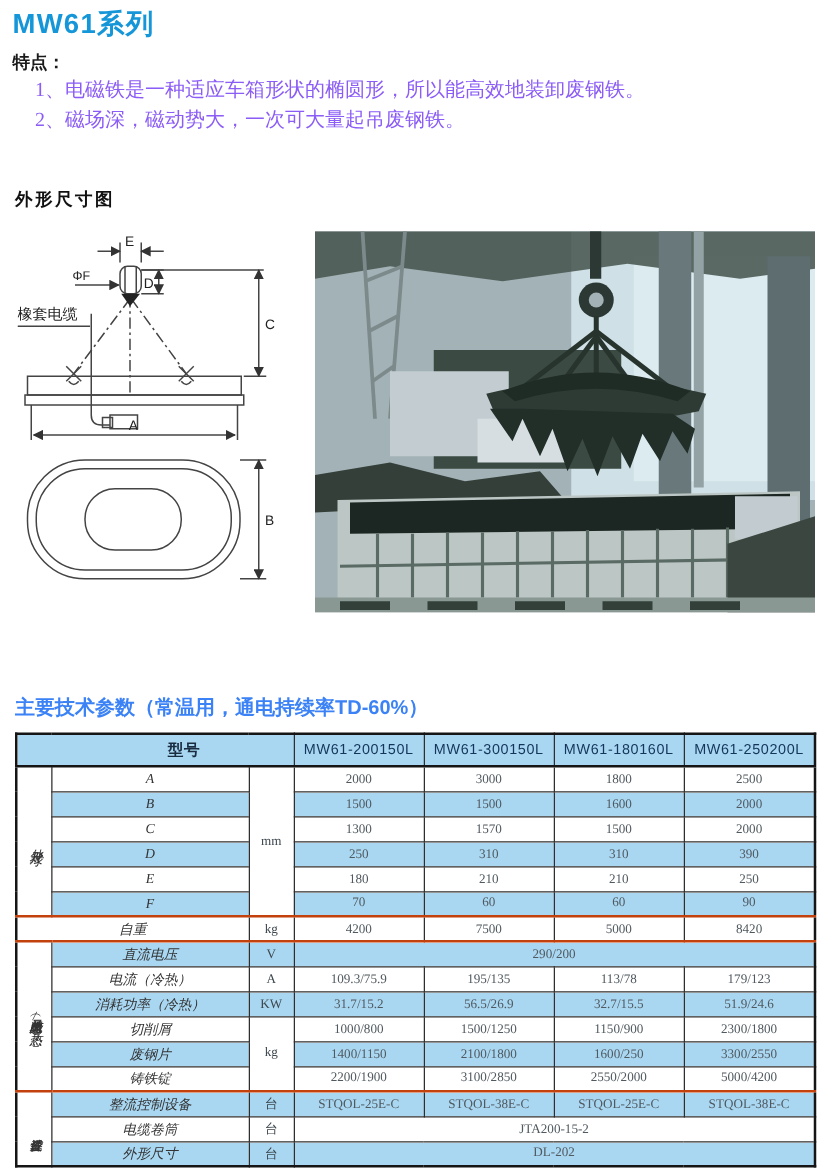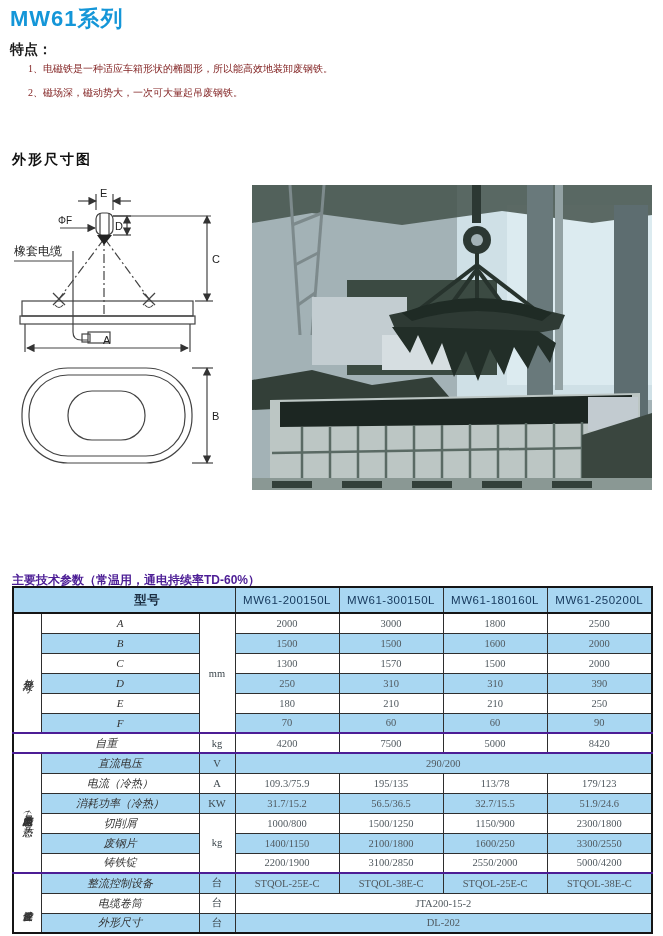--- a/index.html
+++ b/index.html
@@ -10,30 +10,30 @@
   }
   
   .page-title {
     position:absolute; left:10px; top:4px;
     font-size:22px; font-weight:bold; color:#1496d8; letter-spacing:1px;
   }
   .feat-head {
     position:absolute; left:10px; top:41px;
     font-size:14px; font-weight:bold; color:#1a1a1a;
   }
-  .feat-item { position:absolute; left:28px; font-size:10px; color:#7f1d1d;
+  .feat-item { position:absolute; left:28px; font-size:16px; color:#8b5cf6;
     font-family:"Liberation Serif", serif;text-align:center; }
   .feat-1 { top:62px; } .feat-2 { top:86px; }
   .diagram-head {
     position:absolute; left:12px; top:151px;
     font-size:14px; font-weight:600; color:#111; letter-spacing:2px;
   }
   .specs-head {
     position:absolute; left:12px; top:556px;
-    font-size:12px; font-weight:bold; color:#4c1d95;margin-top:16px;
+    font-size:16px; font-weight:bold; color:#3b82f6;
   }
   
   .diagram { position:absolute; left:14px; top:182px; }
   .diagram text { font-family:"Liberation Sans", sans-serif; fill:#222; }
   .photo { position:absolute; left:252px; top:185px; }
   
   .spec-table {
     position:absolute; left:12px; top:586px;
     border-collapse:collapse; table-layout:fixed; width:639px;
     border:2px solid #151515;
@@ -44,21 +44,21 @@
     font-family:"Liberation Serif", serif; font-size:10.5px; color:#50595f;
     overflow:hidden; white-space:nowrap;
   }
   tr.hdr td {
     height:26px; border-bottom:2px solid #151515;
     font-family:"Liberation Sans", sans-serif; font-size:11.5px;
     color:#14365a; letter-spacing:.5px;
   }
   tr.hdr td.model-head { font-weight:500;margin-top:44px; }
   tr.hdr td.model-title { font-size:12.5px; font-weight:bold; color:#1a2c40;padding-left:48px; }
-  tr.sep td { border-top:2px solid #4c1d95; }
+  tr.sep td { border-top:2px solid #c2410c; }
   .b { background:#a9d7f2; }
   .w { background:#ffffff; }
   td.cjk { font-style:italic; color:#333; font-size:11px; }
   td.grp {
     background:#fff; writing-mode:vertical-rl; text-orientation:upright;
     font-style:italic; color:#333; font-size:10.5px; line-height:1.15;
     padding:2px 1px; letter-spacing:1px; white-space:normal;
   }
   td.grp.long { font-size:10px; letter-spacing:0; }
   td.grp.tight { font-size:10px; letter-spacing:0; }
@@ -296,21 +296,21 @@
         <td class="unit w">A</td>
         <td class="w">109.3/75.9</td>
         <td class="w">195/135</td>
         <td class="w">113/78</td>
         <td class="w">179/123</td>
       </tr>
       <tr>
         <td class="cjk b">消耗功率（冷热）</td>
         <td class="unit b">KW</td>
         <td class="b">31.7/15.2</td>
-        <td class="b">56.5/36.5</td>
+        <td class="b">56.5/26.9</td>
         <td class="b">32.7/15.5</td>
         <td class="b">51.9/24.6</td>
       </tr>
       <tr>
         <td class="cjk w">切削屑</td>
         <td class="unit w" rowspan="3">kg</td>
         <td class="w">1000/800</td>
         <td class="w">1500/1250</td>
         <td class="w">1150/900</td>
         <td class="w">2300/1800</td>

